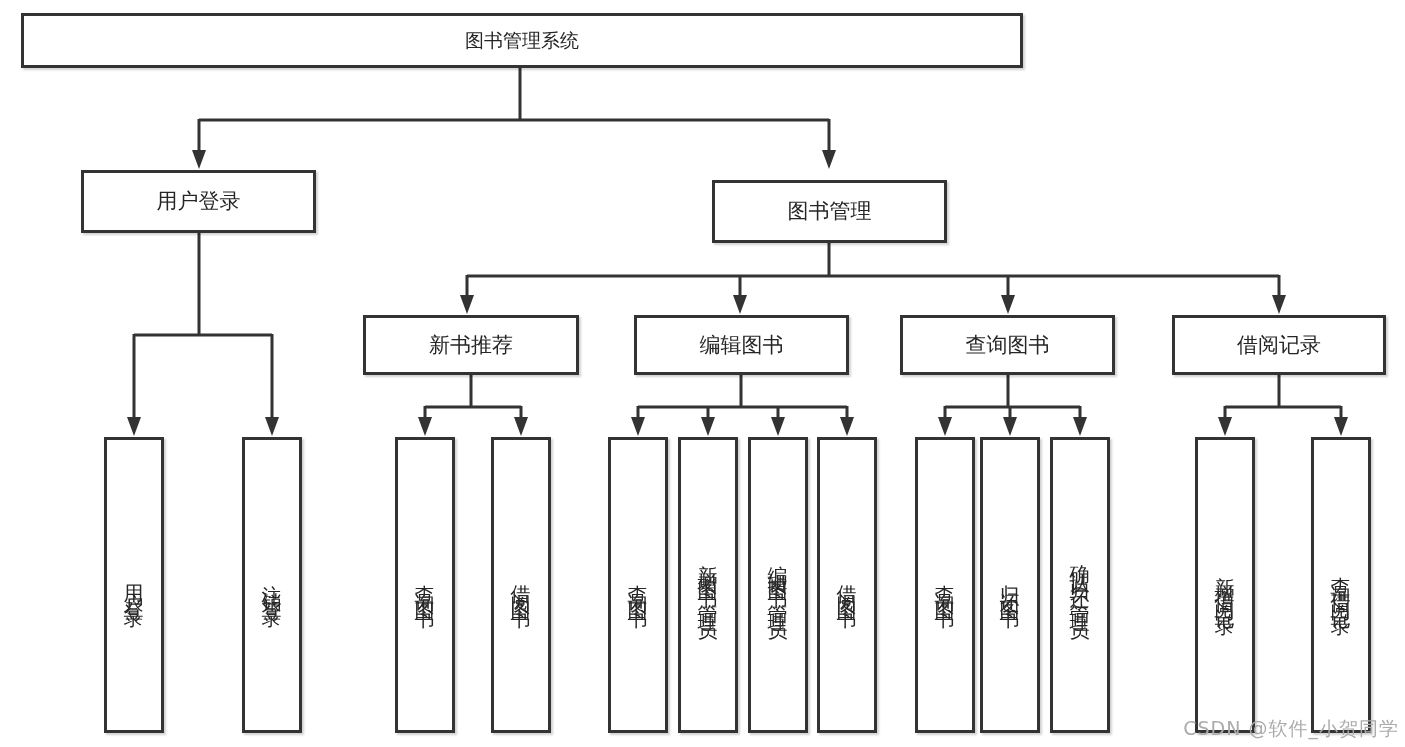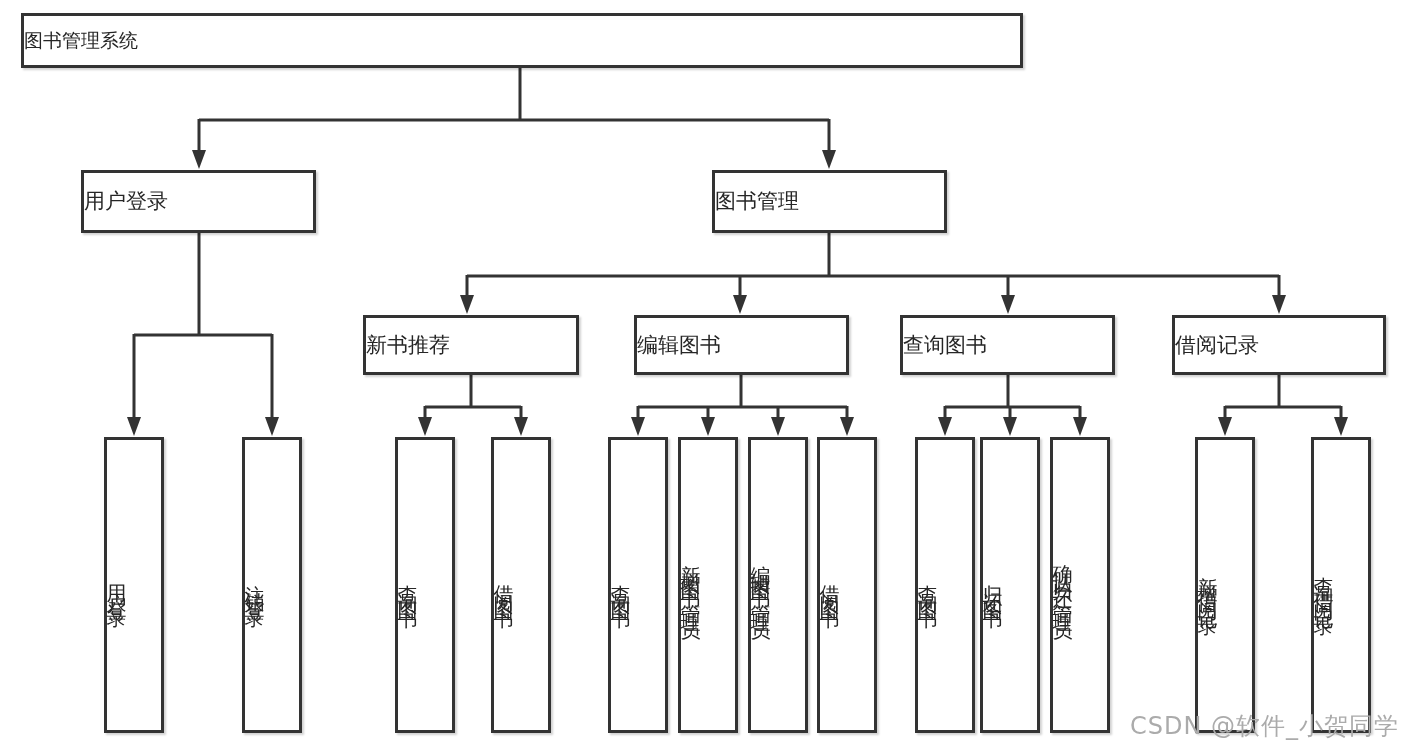--- a/index.html
+++ b/index.html
@@ -3,34 +3,34 @@
 <meta charset="utf-8">
 <style>
   html,body{margin:0;padding:0;background:#ffffff;}
   .stage{
     position:relative;width:1405px;height:747px;background:#ffffff;
     font-family:"DejaVu Sans",sans-serif;color:#262626;overflow:hidden;
   }
   .wires{position:absolute;left:0;top:0;width:1405px;height:747px;}
   .box{
     position:absolute;background:#ffffff;border:3px solid #333333;
-    box-sizing:border-box;display:flex;align-items:center;justify-content:flex-start;
+    box-sizing:border-box;display:flex;align-items:center;justify-content:center;
     box-shadow:2px 2px 2px rgba(0,0,0,0.18);
   }
   .h .label{white-space:nowrap;line-height:1;}
   .root .label{font-size:19px;}
   .l2 .label{font-size:21px;}
   .l3 .label{font-size:21px;font-family:Liberation Serif, serif;}
   .v .label{
     writing-mode:vertical-rl;text-orientation:mixed;
     font-size:20px;letter-spacing:8px;line-height:1;
   }
   .watermark{
     position:absolute;right:6px;bottom:5px;
-    font-size:24px;color:#ababab;letter-spacing:1px;white-space:nowrap;
+    font-size:19px;color:#ababab;letter-spacing:1px;white-space:nowrap;
   }
 </style>
 </head>
 <body>
 
 <div class="stage">
 
   <svg class="wires" viewBox="0 0 1405 747" xmlns="http://www.w3.org/2000/svg">
     <path fill="none" stroke="#333333" stroke-width="3" d="
       M520 68 V120 M199 120 H829 M199 119 V152 M829 119 V152
@@ -50,21 +50,21 @@
       M1218 417 h14 l-7 19 z M1334 417 h14 l-7 19 z"></path>
   </svg>
 
   <div class="box h root" style="left:21px;top:13px;width:1002px;height:55px">
     <span class="label">图书管理系统</span>
   </div>
 
   <div class="box h l2" style="left:81px;top:170px;width:235px;height:63px">
     <span class="label">用户登录</span>
   </div>
-  <div class="box h l2" style="left:712px;top:170px;width:235px;height:63px">
+  <div class="box h l2" style="left:712px;top:180px;width:235px;height:63px">
     <span class="label">图书管理</span>
   </div>
 
   <div class="box h l3" style="left:363px;top:315px;width:216px;height:60px">
     <span class="label">新书推荐</span>
   </div>
   <div class="box h l3" style="left:634px;top:315px;width:215px;height:60px">
     <span class="label">编辑图书</span>
   </div>
   <div class="box h l3" style="left:900px;top:315px;width:215px;height:60px">

